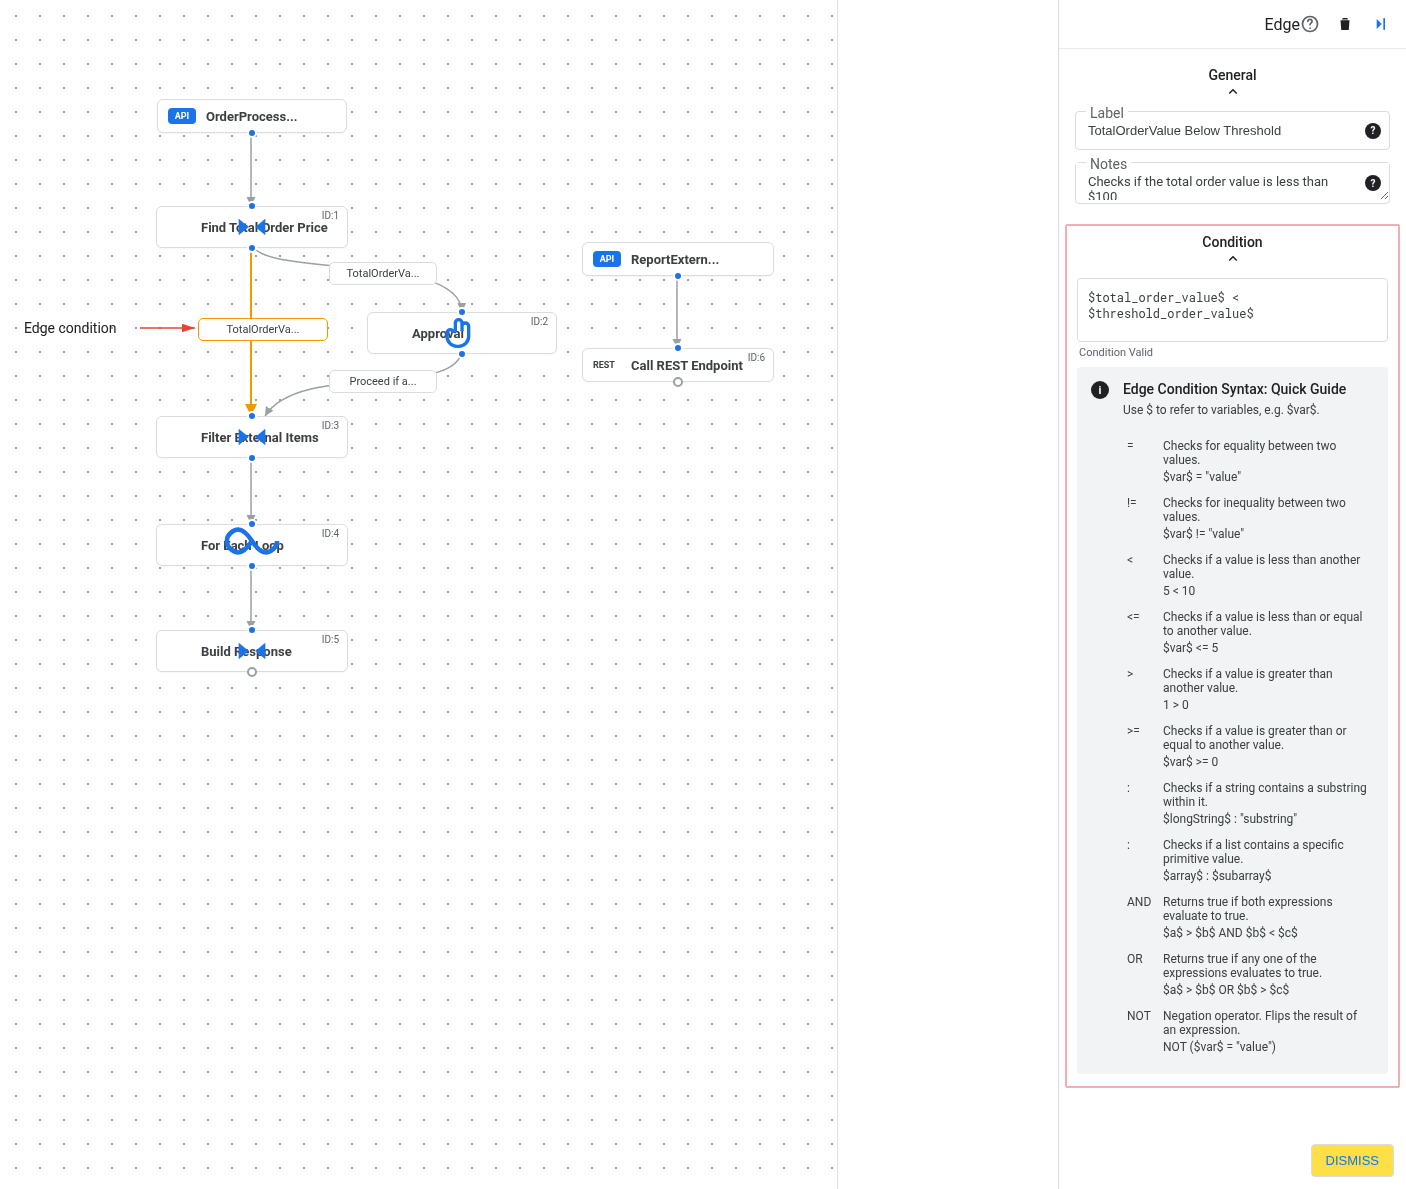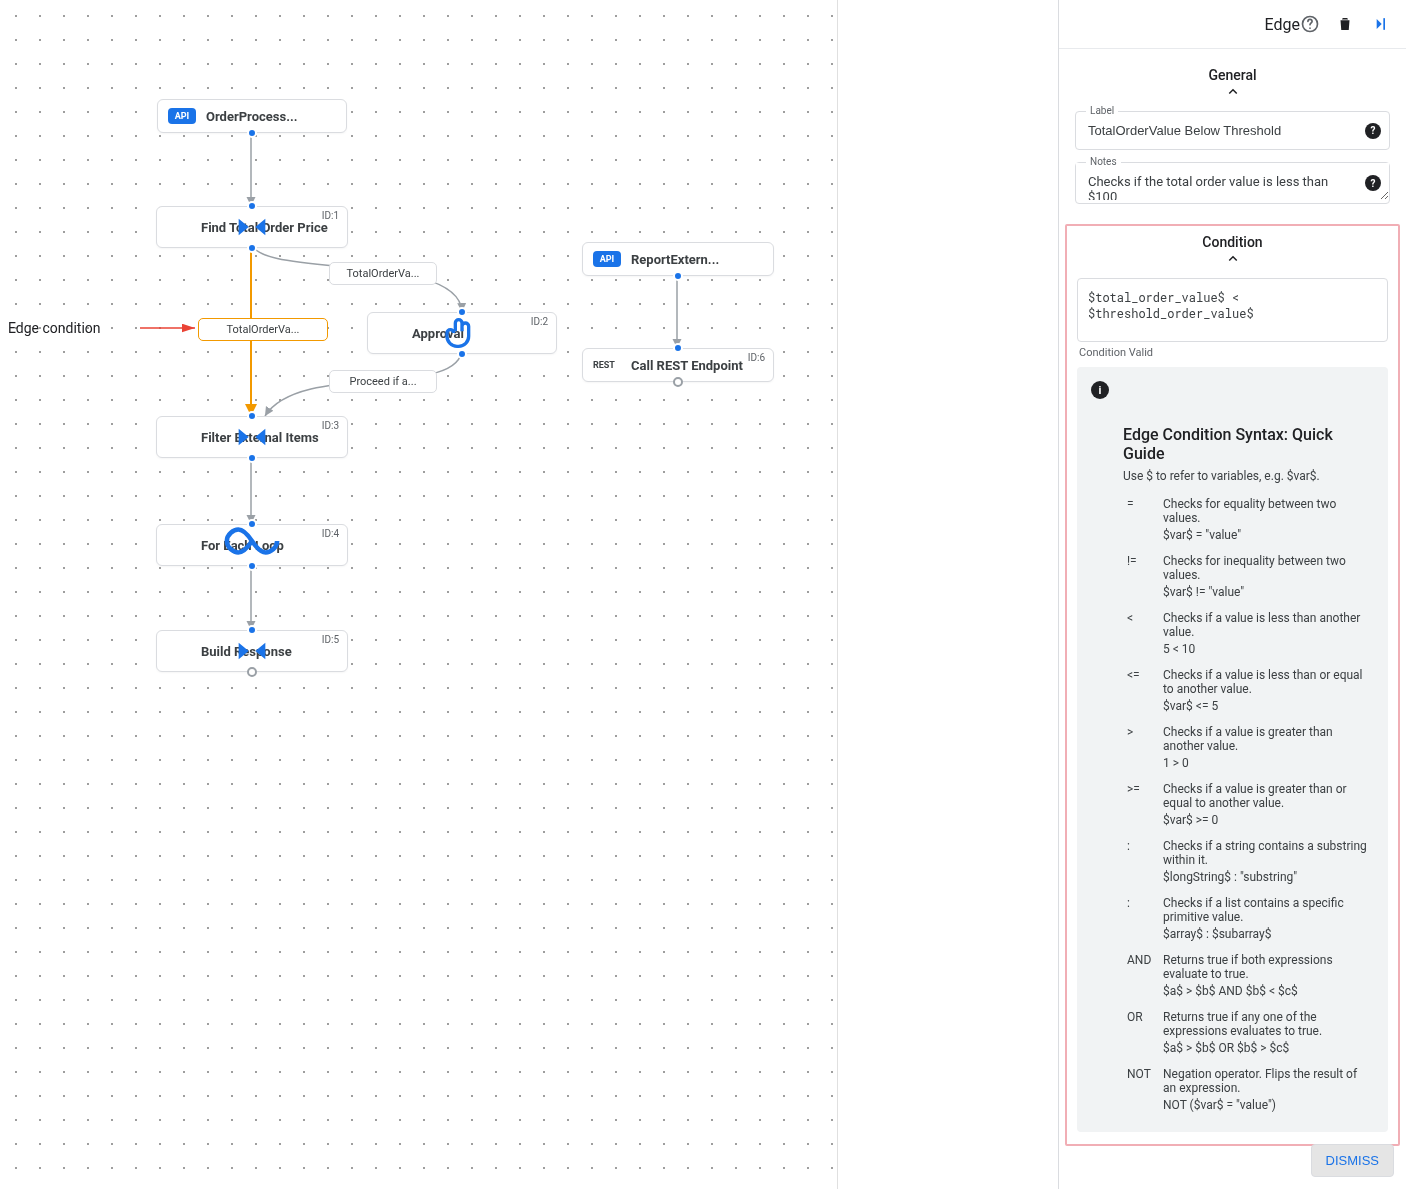--- a/index.html
+++ b/index.html
@@ -70,48 +70,48 @@
 .icon-btn { cursor: pointer; color: #5f6368; display: inline-flex; }
 .icon-btn.blue { color: #1a73e8; }
 
 .section { padding: 12px 16px 4px 16px; }
 .section-head { display: flex; align-items: center; justify-content: space-between; padding: 6px 0 10px 0; flex-direction: column; }
 .section-head h2 { font-size: 14px; font-weight: 500; }
 .chev { width: 18px; height: 18px; }
 
 .field { position: relative; border: 1px solid #dadce0; border-radius: 4px; margin-bottom: 12px; }
 .field-label {
-  position: absolute; top: -7px; left: 10px; background: #fff; padding: 0 4px; font-size: 10px; color: #5f6368;
+  position: absolute; top: -7px; left: 10px; background: #fff; padding: 0 4px; font-size: 14px; color: #5f6368;
 }
 .field-input {
   width: 100%; border: none; outline: none; padding: 11px 34px 11px 12px; font-size: 13px; background: transparent; color: #3c4043;
 }
 .field-textarea { width: 100%; border: none; outline: none; padding: 11px 34px 11px 12px; font-size: 13px; resize: both; min-height: 36px; font-family: inherit; color: #3c4043; }
 .field .help { position: absolute; right: 8px; top: 50%; transform: translateY(-50%); width: 16px; height: 16px; border-radius: 50%; background: #202124; color: #fff; font-size: 10px; display: flex; align-items:center; justify-content:center; font-weight:700; }
 
 
 .condition-wrap { border: 2px solid #f1aeb5; border-radius: 2px; margin: 4px 6px 0 6px; padding: 8px 10px 12px 10px; }
 .cond-input-wrap { border: 1px solid #dadce0; border-radius: 4px; padding: 10px 10px 20px 10px; font-family: "Roboto Mono", monospace; font-size: 12px; color: #3c4043; margin-bottom: 4px; background: #fff; }
 .cond-valid { font-size: 11px; color: #5f6368; margin: 4px 0 8px 2px; }
 
 .guide {
   background: #f1f3f4; border-radius: 4px; padding: 14px 14px 14px 46px; position: relative;
 }
 .guide .info-icon {
   position: absolute; left: 14px; top: 14px; width: 18px; height: 18px; border-radius: 50%; background: #202124; color: #fff; font-size: 11px; font-weight: 700; display:flex; align-items:center; justify-content:center;
 }
-.guide h3 { font-size: 16px; font-weight: 500; margin-bottom: 6px; margin-top: 44px; }
-.guide .sub { font-size: 12px; color: #3c4043; margin-bottom: 8px; }
+.guide h3 { font-size: 14px; font-weight: 500; margin-bottom: 6px; }
+.guide .sub { font-size: 12px; color: #3c4043; margin-bottom: 16px; }
 .guide table { width: 100%; border-collapse: collapse; }
 .guide td { vertical-align: top; padding: 6px 4px; font-size: 12px; color: #3c4043; }
 .guide td.op { width: 36px; font-size: 12px; color: #3c4043; white-space: nowrap; }
 .guide td .ex { display: block; margin-top: 3px; color: #3c4043; }
 
 .dismiss-wrap { position: absolute; bottom: 12px; right: 12px; }
-.dismiss { border: 1px solid #dadce0; background: #e5e5e5; color: #1a73e8; font-size: 13px; font-weight: 500; padding: 8px 14px; border-radius: 4px; cursor: pointer; }
+.dismiss { border: 1px solid #dadce0; background: #fde047; color: #1a73e8; font-size: 13px; font-weight: 500; padding: 8px 14px; border-radius: 4px; cursor: pointer; }
 
 
 .gutter { position: absolute; left: 837px; top: 0; width: 1px; height: 100%; background: #e0e0e0; }
 </style>
 </head>
 <body>
 
 <div class="canvas">
 
   <svg>
@@ -137,21 +137,21 @@
 
     <path d="M251,453 L251,524" stroke="#9aa0a6" stroke-width="1.5" fill="none" marker-end="url(#arrow-gray)"></path>
 
     <path d="M251,562 L251,630" stroke="#9aa0a6" stroke-width="1.5" fill="none" marker-end="url(#arrow-gray)"></path>
 
     <path d="M677,275 L677,348" stroke="#9aa0a6" stroke-width="1.5" fill="none" marker-end="url(#arrow-gray)"></path>
 
     <path class="arrow-red" d="M140,328 L195,328" marker-end="url(#arrow-red)"></path>
   </svg>
 
-  <div class="annotation" style="left:8px; top:320px;">
+  <div class="annotation" style="left:24px; top:320px;">
     <span>Edge condition</span>
   </div>
 
   <div class="node" style="left:157px; top:99px; width:190px;">
     <div class="api-badge">API</div>
     <div class="title">OrderProcess...</div>
     <div class="port out"></div>
   </div>
 
   <div class="node" style="left:156px; top:206px; width:192px;">

